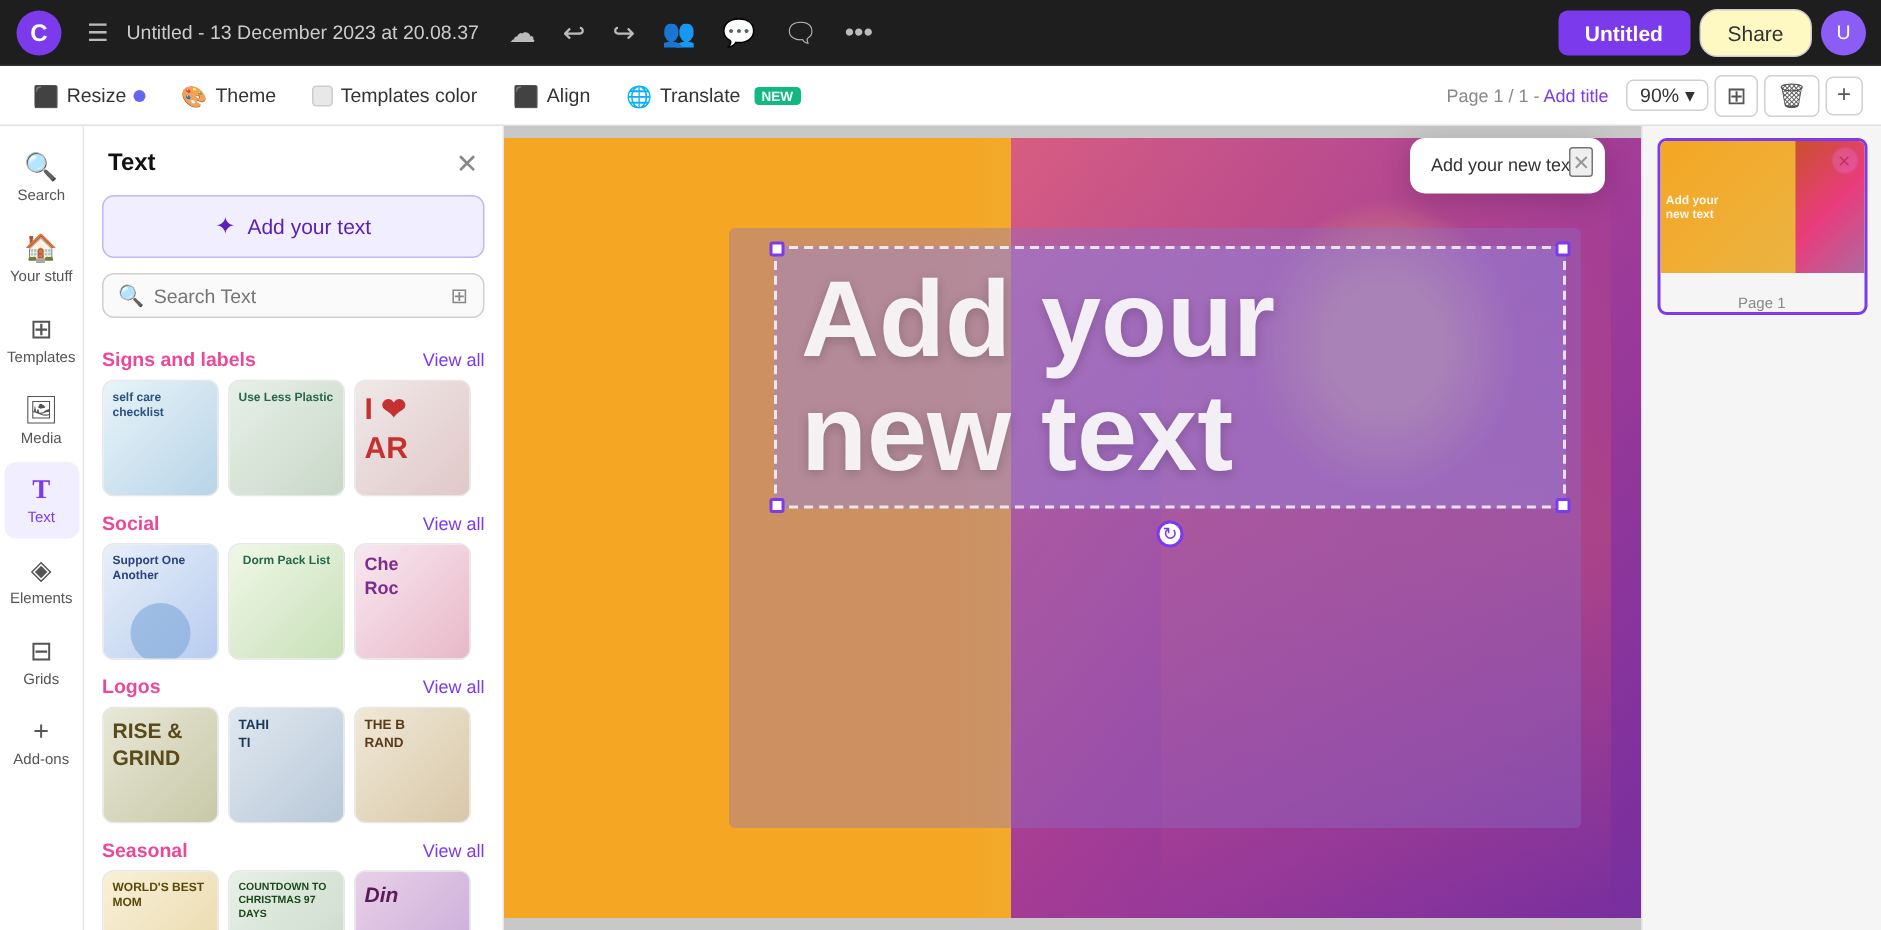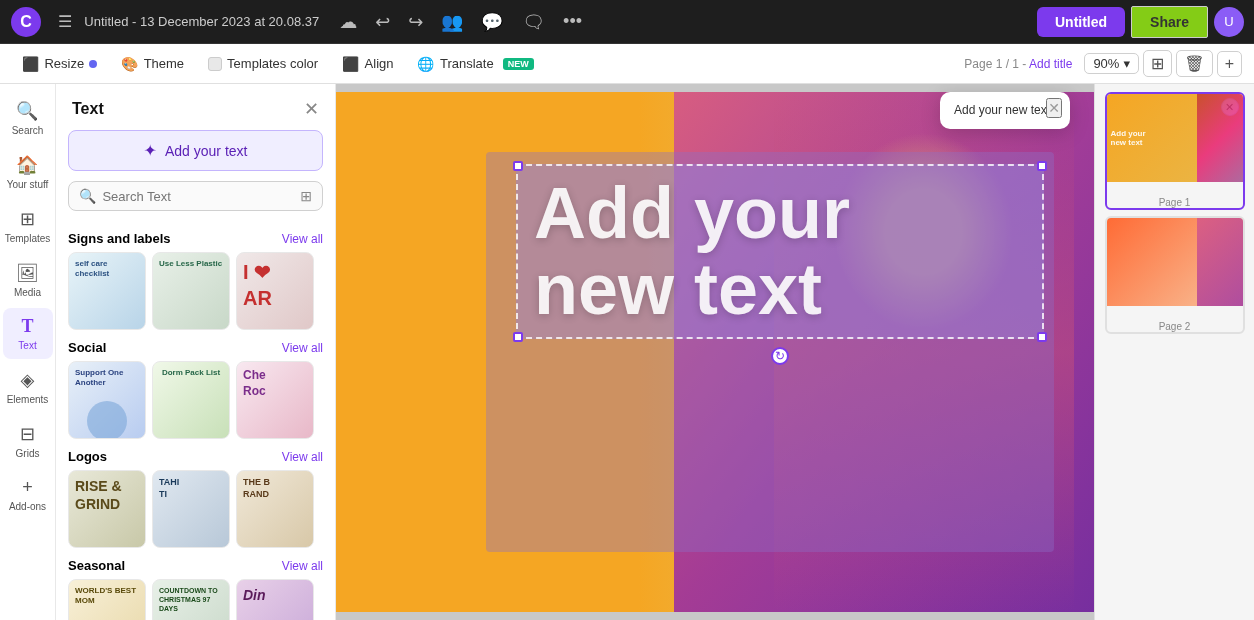--- a/index.html
+++ b/index.html
@@ -16,22 +16,22 @@
     .toolbar-icon-btn {
       background: none; border: none; cursor: pointer; color: #bbb;
       padding: 4px 6px; border-radius: 4px; font-size: 18px; display: flex; align-items: center;
     }
     .toolbar-spacer { flex: 1; }
     .btn-download {
       background: #7c3aed; color: white; border: none; border-radius: 6px;
       padding: 7px 18px; font-size: 14px; font-weight: 600; cursor: pointer;
     }
     .btn-share {
-      background: #84cc16; color: #333; border: 1px solid #ccc; border-radius: 2px;
-      padding: 7px 18px; font-size: 14px; font-weight: 700; cursor: pointer;
+      background: #fef9c3; color: #333; border: 1px solid #ccc; border-radius: 12px;
+      padding: 7px 18px; font-size: 14px; font-weight: 400; cursor: pointer;
     }
     .toolbar-avatar {
       width: 30px; height: 30px; border-radius: 50%; background: #8b5cf6;
       display: flex; align-items: center; justify-content: center; color: white; font-size: 13px;
     }
 
     
     .secondary-toolbar {
       display: flex; align-items: center; height: 40px;
       background: #fff; padding: 0 12px; gap: 4px;
@@ -105,21 +105,21 @@
     .search-filter { color: #888; font-size: 14px; cursor: pointer; }
 
     .panel-scroll { overflow-y: auto; flex: 1; padding: 0 12px; }
     .panel-scroll::-webkit-scrollbar { width: 4px; }
     .panel-scroll::-webkit-scrollbar-thumb { background: #ddd; border-radius: 2px; }
 
     .section-header {
       display: flex; align-items: center; justify-content: space-between;
       margin: 10px 0 6px;
     }
-    .section-title { font-size: 13px; font-weight: 600; color: #000000; }
+    .section-title { font-size: 13px; font-weight: 600; color: #ec4899; }
     .view-all-link { font-size: 12px; color: #7c3aed; cursor: pointer; }
 
     .template-grid {
       display: flex; gap: 6px; flex-wrap: nowrap; overflow: hidden;
       margin-bottom: 6px;
     }
     .template-card {
       width: 78px; height: 78px; border-radius: 8px; overflow: hidden; cursor: pointer;
       border: 1px solid #e8e8e8; flex-shrink: 0; position: relative;
     }
@@ -520,21 +520,15 @@
       <div class="thumb-delete">✕</div>
       <div class="thumb-card-inner">
         <div style="flex:1;display:flex;align-items:center;padding:4px;">
           <span style="font-size:8px;font-weight:900;color:rgba(255,255,255,0.9);">Add your<br>new text</span>
         </div>
         <div class="thumb-mini-person"></div>
       </div>
       <div class="thumb-label">Page 1</div>
     </div>
 
-    <div class="thumb-card-2">
-      <div class="thumb-card-2-inner">
-        <div style="width:50px;height:88px;background:linear-gradient(135deg, #d4548a, #9b2fa0);margin-left:auto;opacity:0.8;"></div>
-      </div>
-      <div class="thumb-label">Page 2</div>
-    </div>
   </div>
 
 </div>
 
 </body></html>

